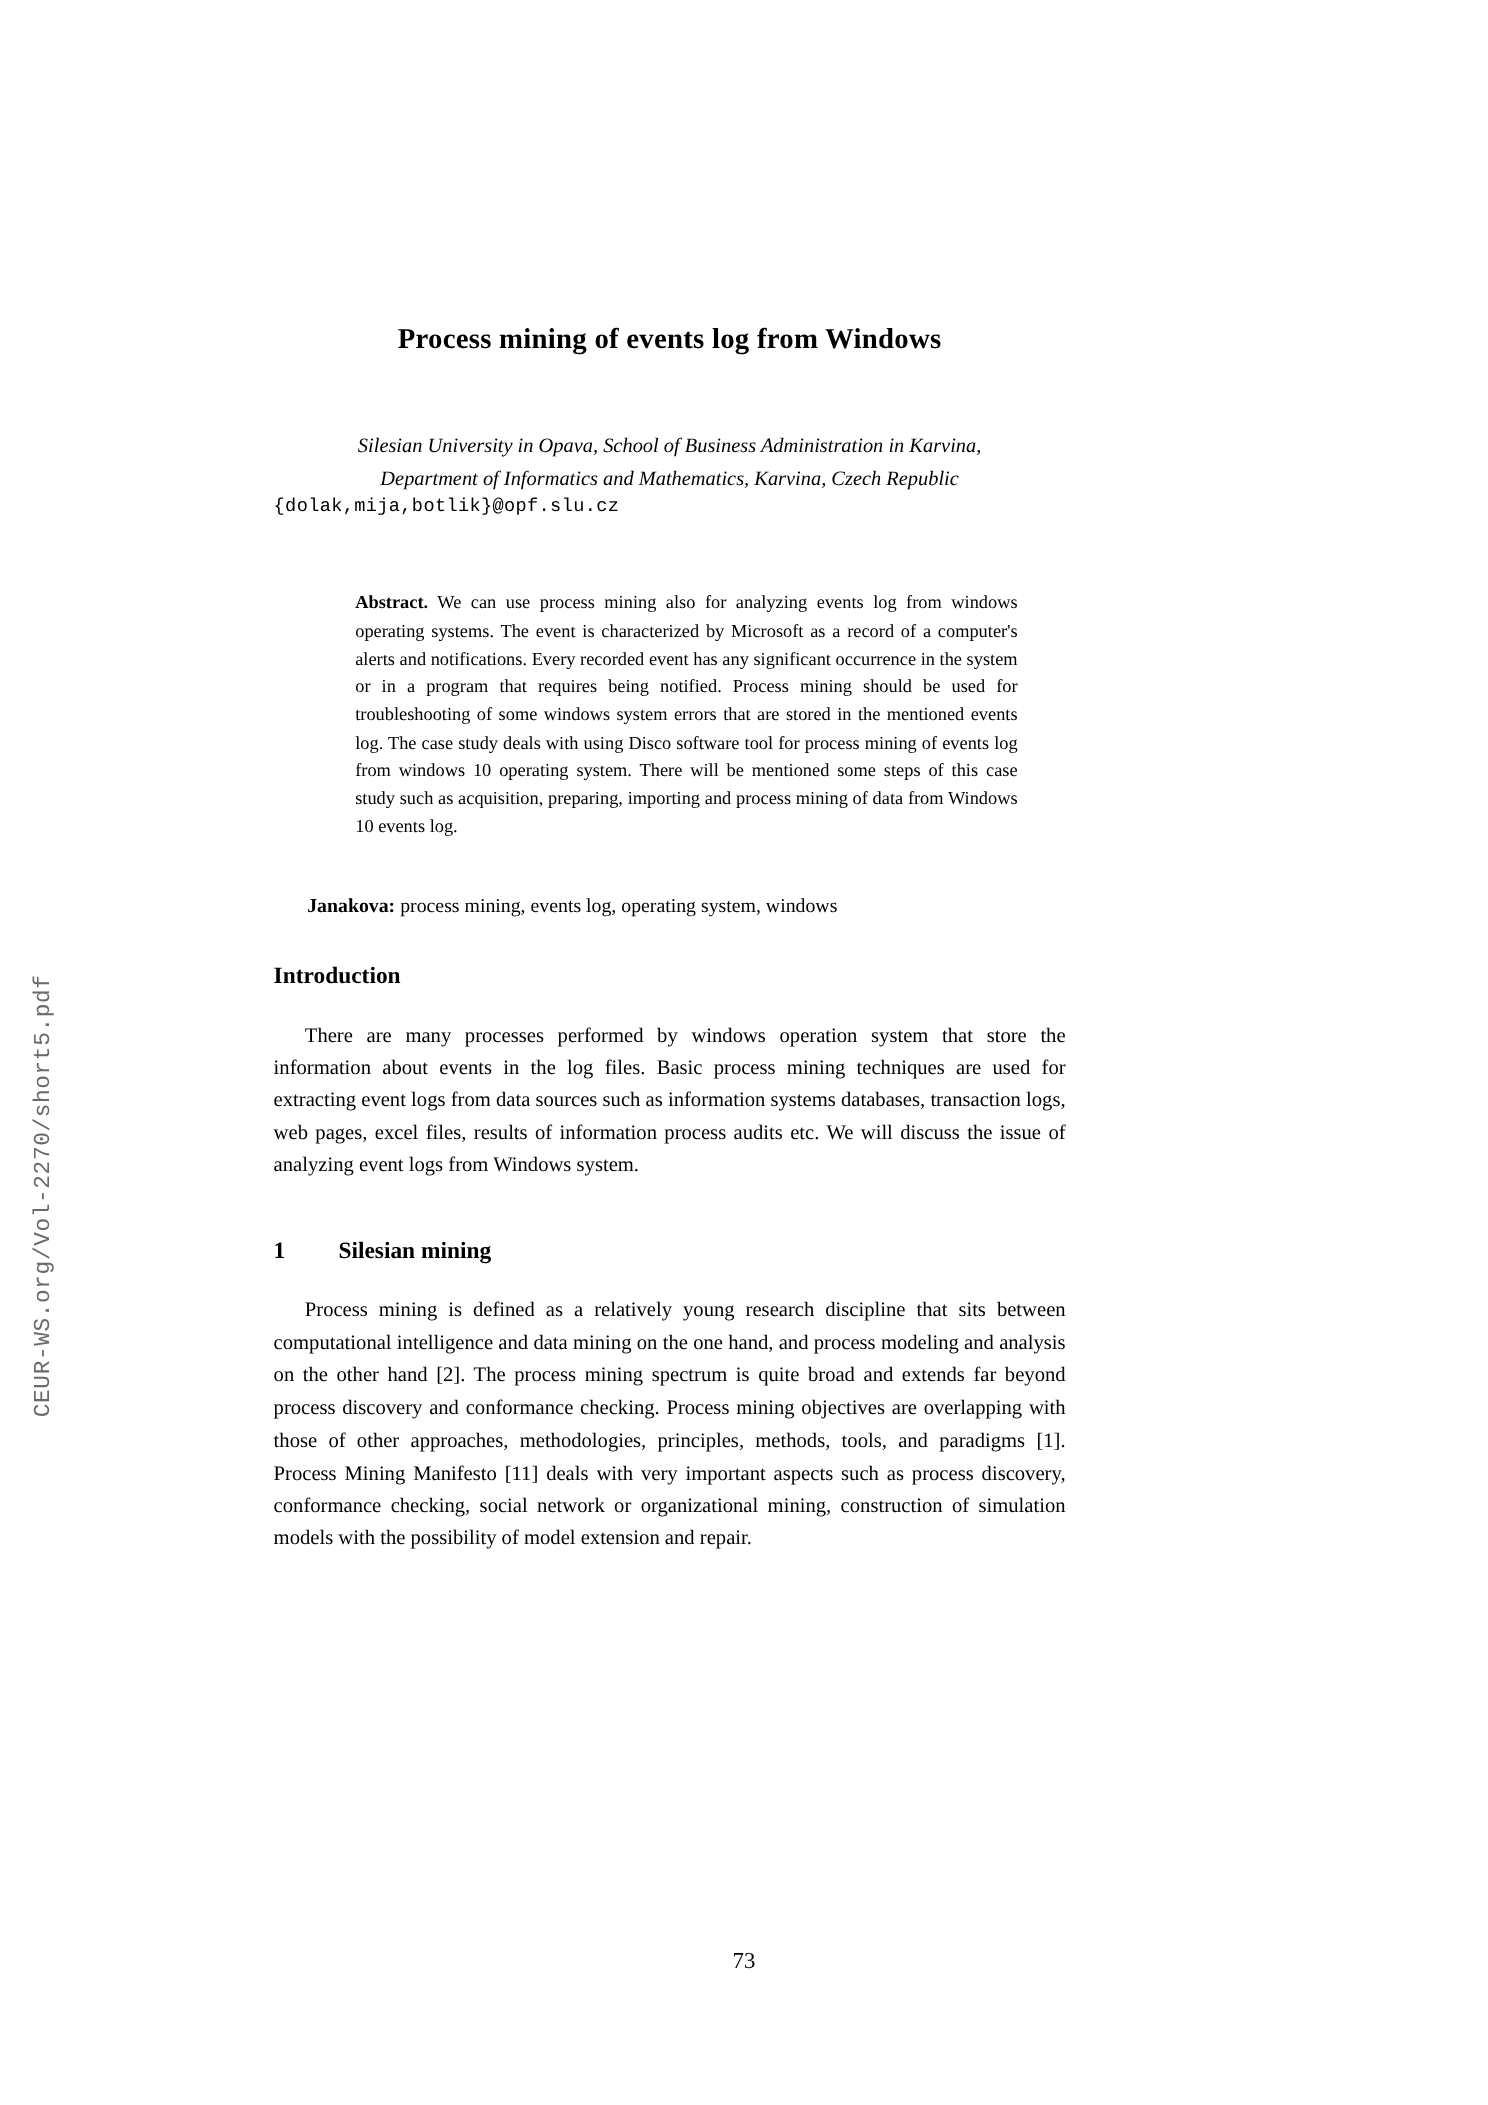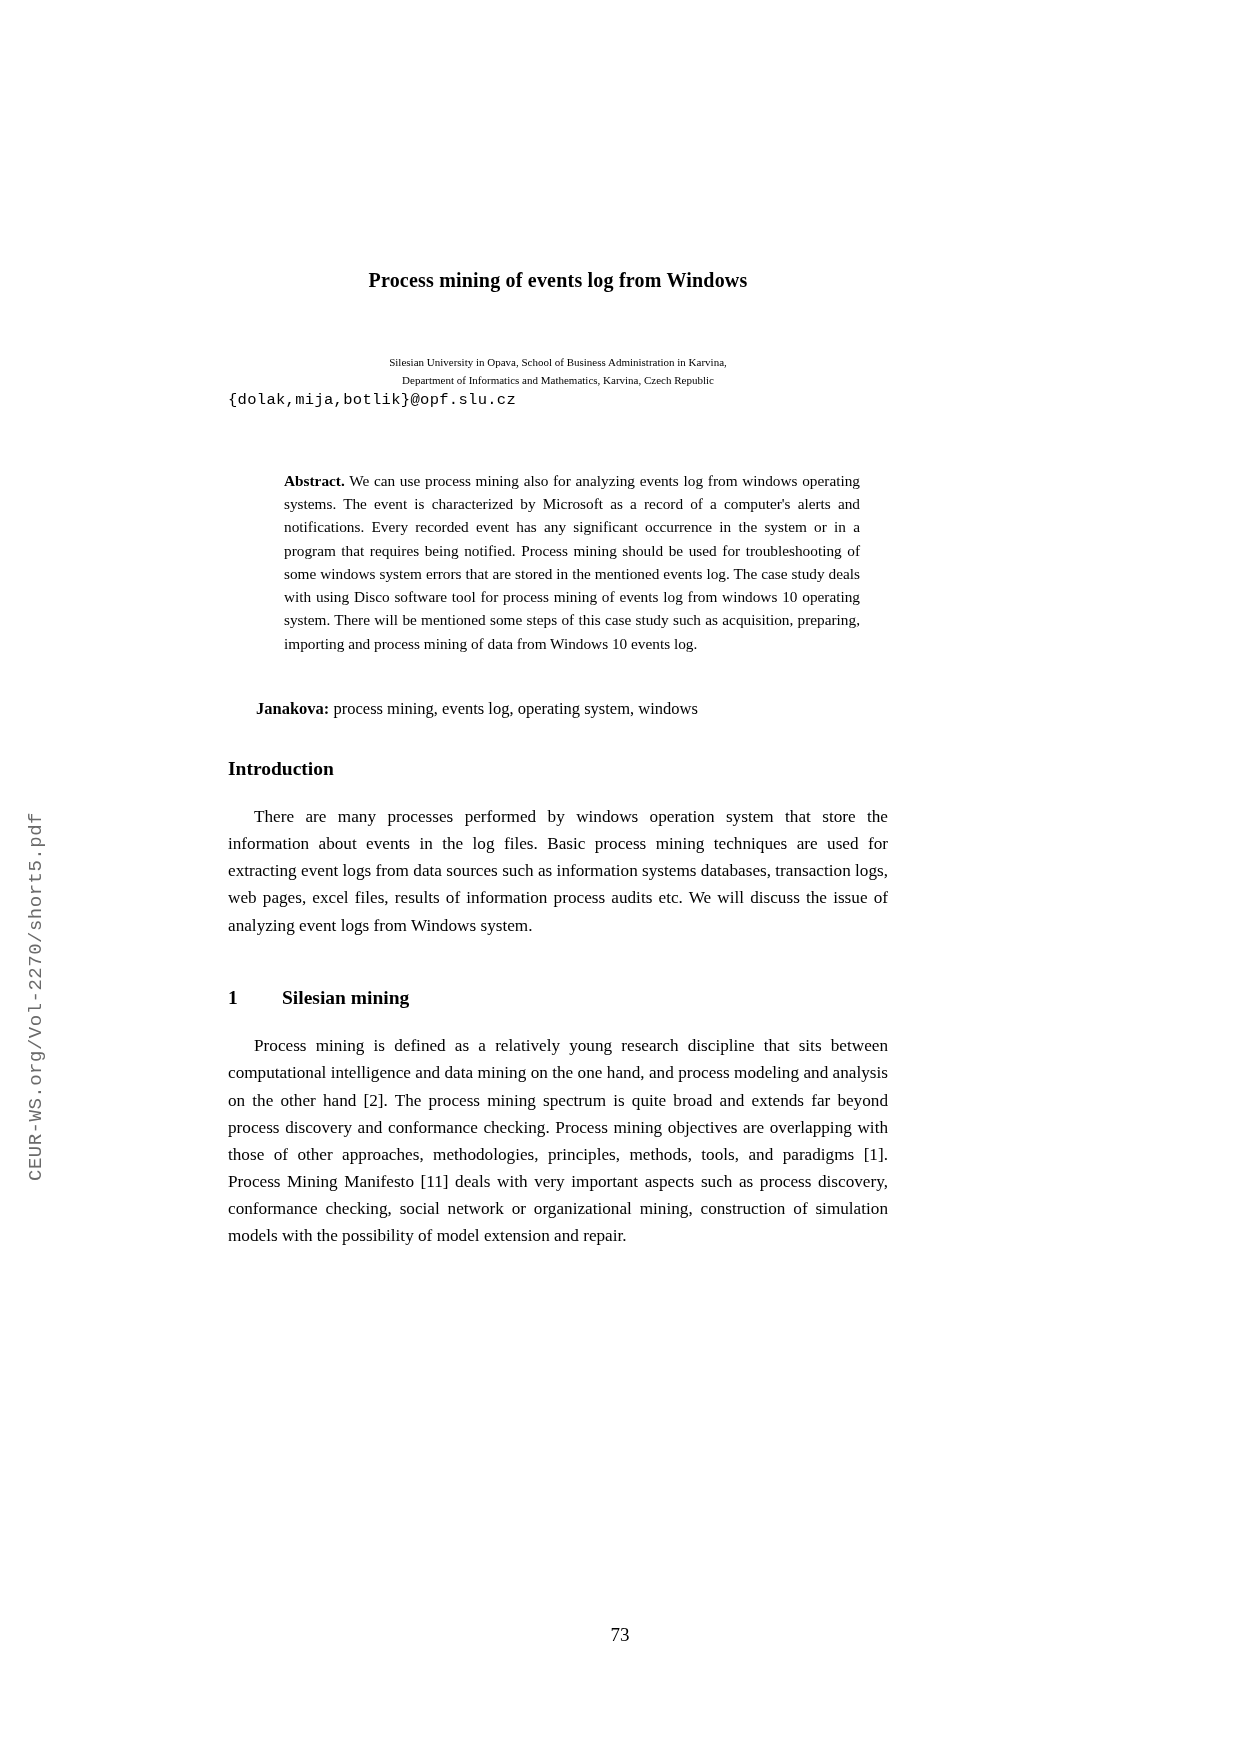--- a/index.html
+++ b/index.html
@@ -35,58 +35,59 @@
 
   
   .content {
     position: absolute;
     left: 228px;
     top: 268px;
     width: 660px;
   }
 
   .paper-title {
-    font-size: 20px;
+    font-size: 24px;
     font-weight: bold;
     text-align: center;
     line-height: 1.25;
     margin: 0 0 62px 0;
     letter-spacing: 0.2px;
   }
 
   .authors {
     font-size: 18.5px;
     text-align: center;
     margin: 0 0 34px 0;
     line-height: 1.3;
   }
 
   .affiliation {
-    font-size: 11px;
+    font-size: 17px;
     text-align: center;
     line-height: 1.45;
     margin: 0 0 2px 0;
+    font-style: italic;
   }
 
   .email {
     font-family: "Liberation Mono", "DejaVu Sans Mono", monospace;
     font-size: 15.5px;
     margin: 2px 0 0 0;
     letter-spacing: 0.3px;
   }
 
   .abstract-block {
     margin: 60px 0 0 0;
     padding: 0 28px 0 56px;
   }
   .abstract-text {
     font-size: 15.3px;
     line-height: 1.52;
     text-align: justify;
-    margin: 0;
+    margin: 12px;
     hyphens: manual;
   }
   .abstract-text .lead {
     font-weight: bold;
   }
 
   .keywords {
     margin: 42px 0 0 0;
     padding: 0 10px 0 28px;
     font-size: 16.5px;

